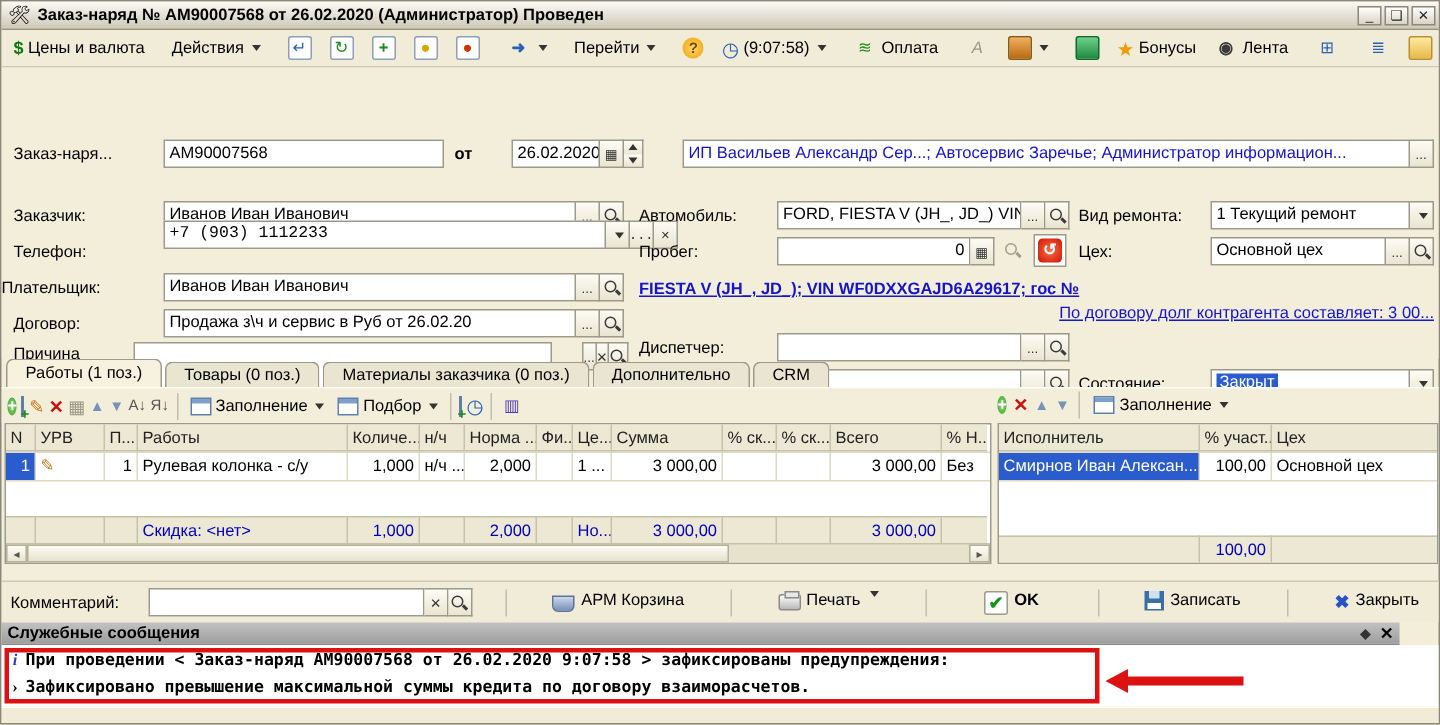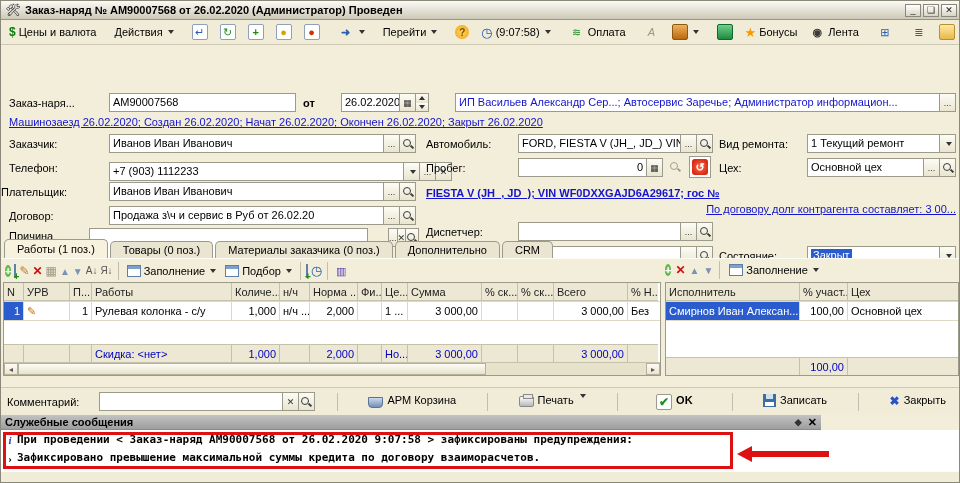--- a/index.html
+++ b/index.html
@@ -95,21 +95,21 @@
   .floppy { width:13px; height:13px; background:#3a6ea5; position:relative; }
   .floppy::before { content:""; position:absolute; left:3px; top:0; width:7px; height:5px; background:#cfe0f0; }
   .floppy::after { content:""; position:absolute; left:2px; bottom:1px; width:9px; height:4px; background:#fff; }
   .close-x { color:#2a52c8; font-weight:bold; font-size:12px; }
   .printer { width:15px; height:11px; background:linear-gradient(#fdfdfd,#b9b9b9); border:1px solid #8a8a8a; border-radius:2px; position:relative; margin-top:2px; }
   .printer::before { content:""; position:absolute; left:3px; top:-3px; width:8px; height:3px; background:#e8e8e8; border:1px solid #8a8a8a; }
   .basket { width:15px; height:11px; background:linear-gradient(#cdd8e8,#7590b8); border:1px solid #5a7398; border-radius:0 0 4px 4px; margin-top:3px; }
 
   
   .msgs { position:absolute; left:0; top:414px; width:960px; height:69px; }
-  .msgs-head { position:absolute; left:0; top:0; width:820px; height:15px; background:linear-gradient(#c2c2c2,#9e9e9e);
+  .msgs-head { position:absolute; left:0; top:0; width:932px; height:15px; background:linear-gradient(#c2c2c2,#9e9e9e);
     border-bottom:1px solid #8a8a8a; display:flex; align-items:center; padding:0 4px; font-weight:bold;text-align:center; }
   .msgs-body { position:absolute; left:0; top:15px; width:960px; height:41px; background:#fff; overflow:hidden; }
   .msg-line { position:absolute; left:2px; display:flex; align-items:center; font-family:"DejaVu Sans Mono", monospace; font-weight:bold; font-size:11px; white-space:nowrap; }
   .msg-ic { width:14px; flex:0 0 14px; text-align:center; font-family:"Liberation Serif", serif; }
   .msgs-strip { position:absolute; left:0; top:56px; width:960px; height:13px; background:#f0ecd8; border-top:1px solid #fdfcf5; }
   .ann-rect { position:absolute; left:2px; top:17px; width:730px; height:37px; border:3px solid #dd1111; pointer-events:none; }
   .ann-arrow { position:absolute; top:31px; left:736px; width:94px; height:16px; pointer-events:none; }
   .ann-arrow .head { position:absolute; left:0; top:0; width:0; height:0; border-top:8px solid transparent; border-bottom:8px solid transparent; border-right:15px solid #dd1111; }
   .ann-arrow .tail { position:absolute; left:14px; top:5px; width:78px; height:6px; background:#dd1111; }
 
@@ -233,33 +233,32 @@
       <span class="spin">
           <div class="u"></div>
           <div class="d"></div>
         </span>
     </div>
     <div class="fld" style="left:434px;top:48px;width:521px;">
       <div class="val" style="color:#1414cc;">ИП Васильев Александр Сер...; Автосервис Заречье; Администратор информацион...</div>
       <span class="sq">...</span>
     </div>
 
-    <span class="link" style="position:absolute;left:8px;top:71px;">Машинозаезд 26.02.2020; Создан 26.02.2020; Начат 26.02.2020; Окончен 26.02.2020; Закрыт 26.02.2020</span>
 
     <span class="lbl" style="left:8px;top:93px;">Заказчик:</span>
     <div class="fld" style="left:88px;top:89px;width:327px;">
       <div class="val">Иванов Иван Иванович</div>
       <span class="sq">...</span>
       <span class="sq">
           <span class="mag"></span>
         </span>
     </div>
 
     <span class="lbl" style="left:8px;top:117px;">Телефон:</span>
-    <div class="fld" style="left:88px;top:117px;width:363px;">
+    <div class="fld" style="left:88px;top:102px;width:363px;font-family:Liberation Mono, monospace;">
       <div class="val">+7 (903) 1112233</div>
       <span class="sq">
           <span class="arr-down"></span>
         </span>
       <span class="sq">...</span>
       <span class="sq">✕</span>
     </div>
 
     <span class="lbl" style="left:0;top:141px;">Плательщик:</span>
     <div class="fld" style="left:88px;top:137px;width:327px;">

